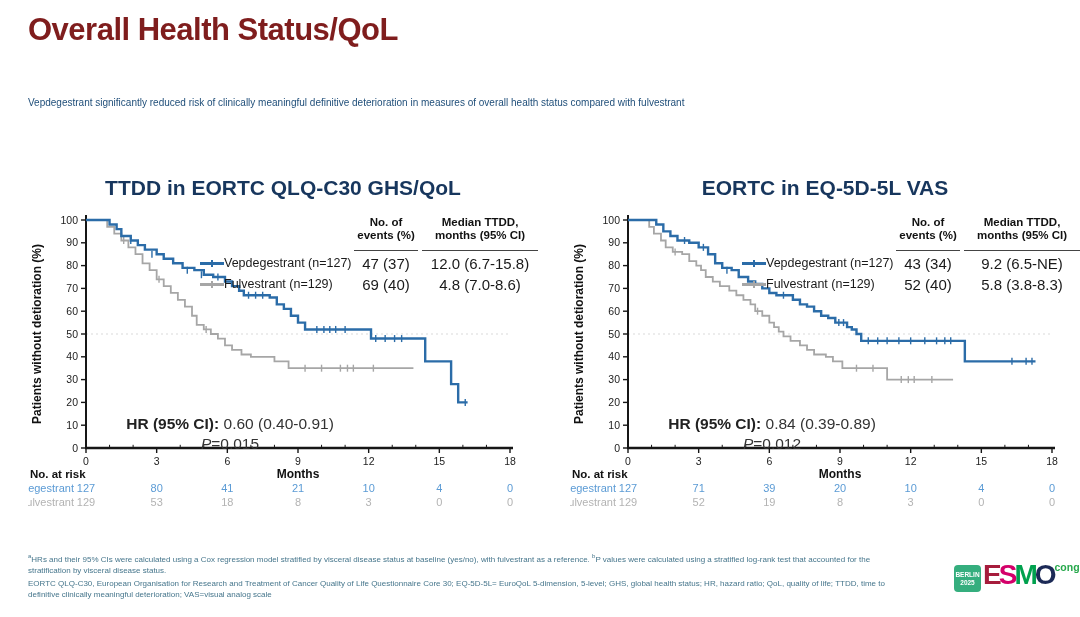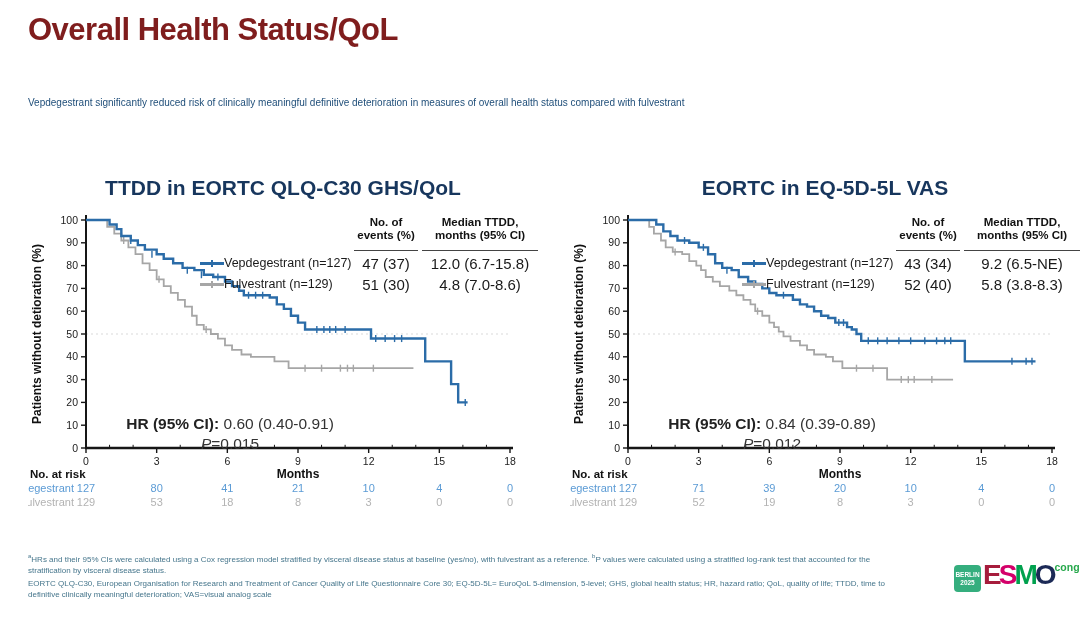--- a/index.html
+++ b/index.html
@@ -171,21 +171,21 @@
           <span class="marker" style="background: rgb(43, 108, 168);"></span>
           <span>Vepdegestrant (n=127)</span>
         </div>
         <div class="lg-val">47 (37)</div>
         <div class="lg-val">12.0 (6.7-15.8)</div>
 
         <div class="lg-name">
           <span class="marker" style="background: rgb(166, 166, 166);"></span>
           <span>Fulvestrant (n=129)</span>
         </div>
-        <div class="lg-val">51 (30)</div>
+        <div class="lg-val">69 (40)</div>
         <div class="lg-val">4.8 (7.0-8.6)</div>
       </div>
 
       <div class="hr-note">
         <div>
           <b>HR (95% CI):</b>
           <span>0.60 (0.40-0.91)</span>
         </div>
         <div>
           <i>P</i><span>=0.015</span>

